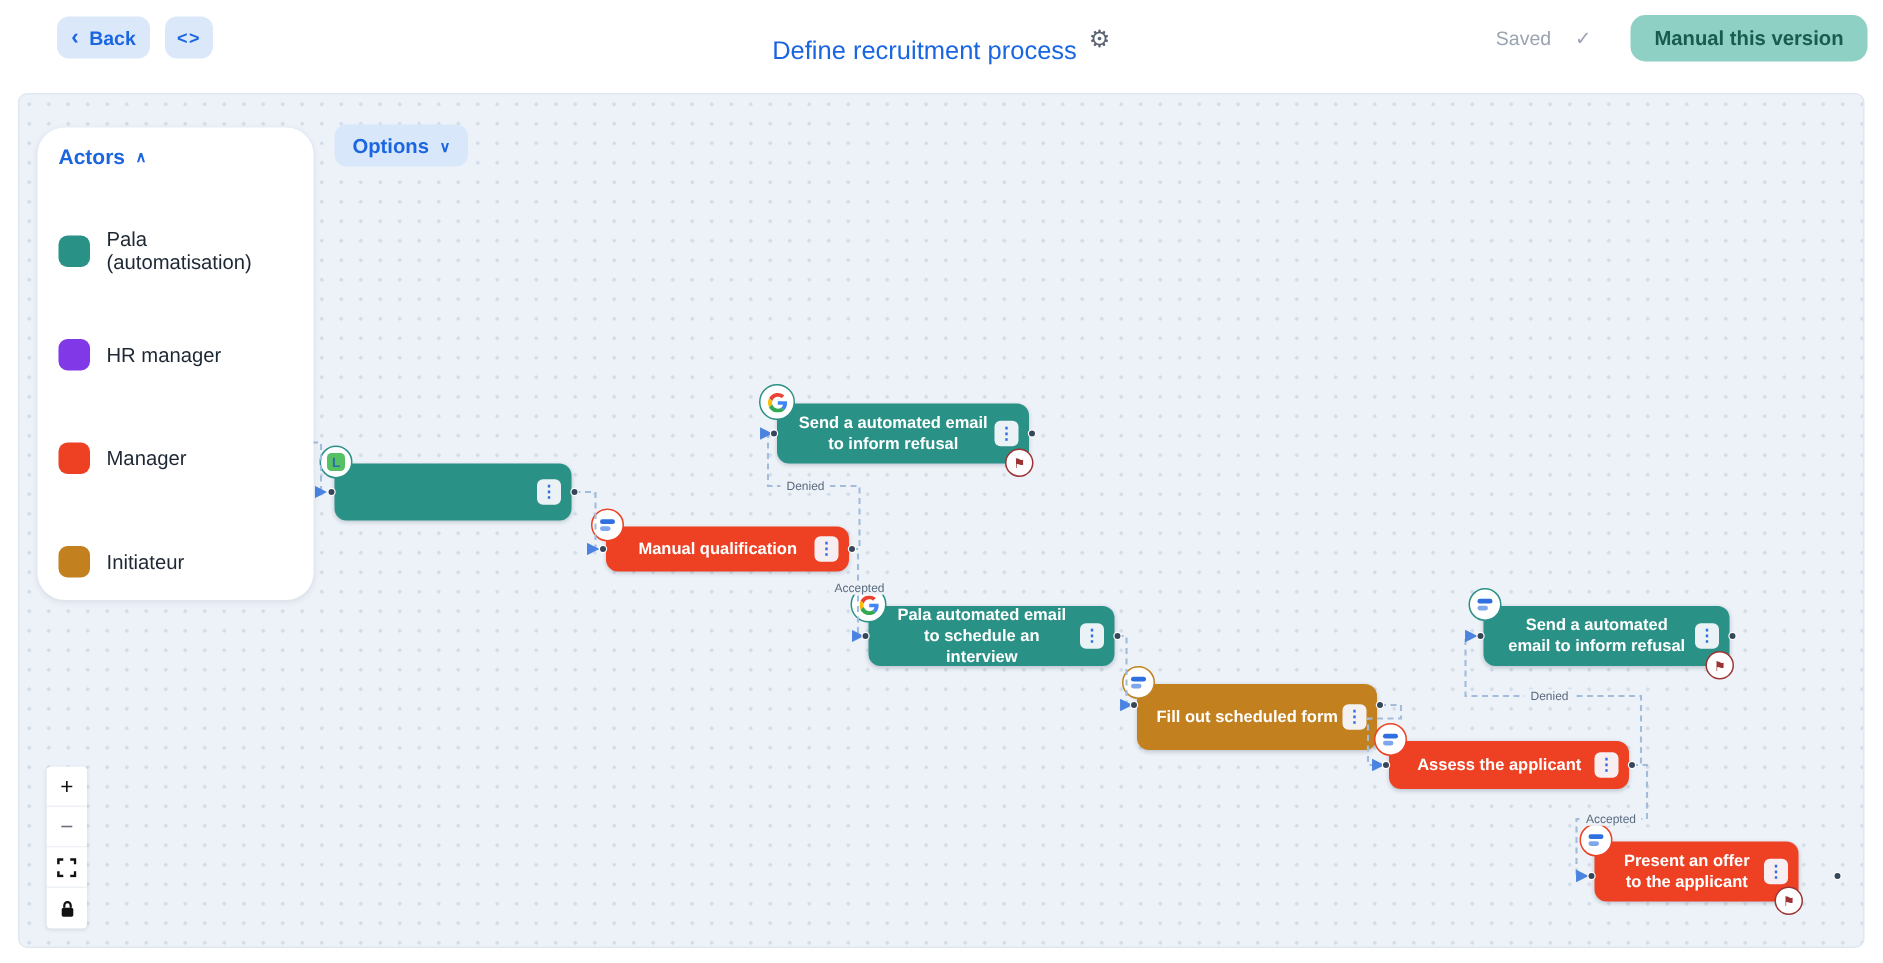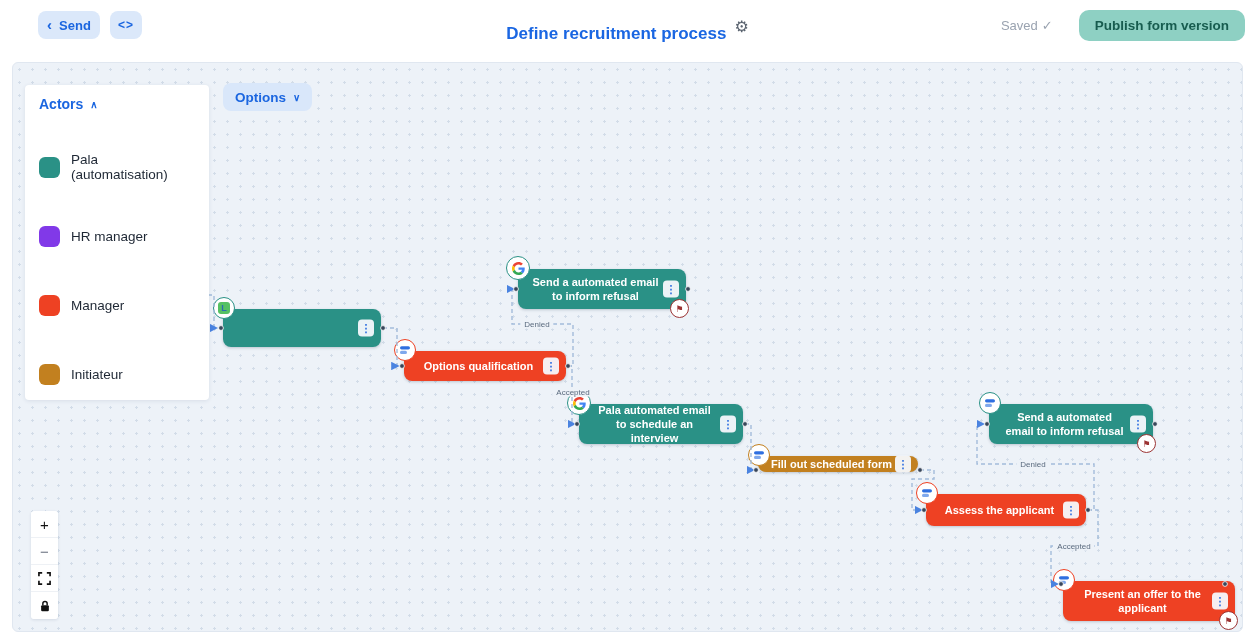--- a/index.html
+++ b/index.html
@@ -12,37 +12,37 @@
   .hdr-left { position:absolute; left:38px; top:11px; display:flex; gap:10px; }
   .btn-soft { background:#dbe8fa; color:#1b66e0; border:none; border-radius:8px;
               font-family:"Liberation Sans",sans-serif;
               font-weight:700; font-size:13px; height:28px; display:flex; align-items:center;
               justify-content:center; cursor:pointer; }
   .btn-back { width:62px; gap:7px; }
   .btn-back .chev { font-size:15px; font-weight:700; margin-top:-1px; }
   .btn-code { width:32px; font-size:12px; letter-spacing:1px; }
   .hdr-center { position:absolute; left:0; top:0; width:1255px; height:52px; display:flex;
                 align-items:center; justify-content:center; gap:8px; pointer-events:none; }
-  .title { color:#1a66e2; font-size:17px; font-weight:700;margin-top:16px; }
+  .title { color:#1a66e2; font-size:17px; font-weight:400;margin-top:16px; }
   .gear { color:#5b6470; font-size:16px; pointer-events:auto; cursor:pointer; }
   .hdr-right { position:absolute; right:10px; top:10px; display:flex; align-items:center; gap:26px; }
-  .saved { color:#9aa3b0; font-size:13px; display:flex; gap:4px; align-items:center; }
+  .saved { color:#9aa3b0; font-size:13px; display:flex; gap:16px; align-items:center; }
   .btn-publish { background:#8ed0c3; color:#175c4f; border:none; border-radius:10px;
                  height:31px; padding:0 16px; font-weight:800; font-size:13.5px; cursor:pointer;
                  font-family:"Liberation Sans",sans-serif; }
 
   
   .canvas { position:absolute; left:12px; top:62px; width:1231px; height:570px;
             background:#edf2f8; border:1px solid #e0e7f0; border-radius:6px;
             background-image:radial-gradient(circle, #d2dce8 1px, transparent 1.3px);
             background-size:13px 13px; overflow:hidden; }
 
   
   .actors { position:absolute; left:12px; top:22px; width:184px; background:#fff;
-            border-radius:4px; box-shadow:0 1px 4px rgba(30,50,90,.10); padding:11px 14px 12px;
+            border-radius:18px; box-shadow:0 1px 4px rgba(30,50,90,.10); padding:11px 14px 12px;
             z-index:6; }
   .actors-title { color:#1b66e0; font-size:14px; font-weight:700; display:flex; gap:7px;
                   align-items:center; cursor:pointer; margin-bottom:8px; }
   .actors-title .chev-up { font-size:10px; margin-top:1px; }
   .actor-row { display:flex; align-items:center; gap:11px; height:28px;margin-top:41px; }
   .swatch { width:21px; height:21px; border-radius:6px; flex:none; }
   .actor-label { font-size:13.5px; color:#1e2734; }
 
   
   .btn-options { position:absolute; left:210px; top:20px; height:28px; padding:0 12px;
@@ -90,34 +90,34 @@
   .ctrl-btn:last-child { border-bottom:none; }
   .ctrl-btn.minus { color:#6b7280; }
 </style>
 </head>
 <body>
 
 <div class="header">
   <div class="hdr-left">
     <button class="btn-soft btn-back">
       <span class="chev">‹</span>
-      <span>Send</span>
+      <span>Back</span>
     </button>
     <button class="btn-soft btn-code">&lt;&gt;</button>
   </div>
   <div class="hdr-center">
     <span class="title">Define recruitment process</span>
     <span class="gear">⚙</span>
   </div>
   <div class="hdr-right">
     <span class="saved">
       <span>Saved</span>
       <span>✓</span>
     </span>
-    <button class="btn-publish">Publish form version</button>
+    <button class="btn-publish">Manual this version</button>
   </div>
 </div>
 
 <div class="canvas">
 
   <div class="actors">
     <div class="actors-title">
       <span>Actors</span>
       <span class="chev-up">∧</span>
     </div>
@@ -222,38 +222,38 @@
     <span class="flagbadge">⚑</span>
   </div>
 
   <div class="node" style="left: 391px; top: 288px; width: 162px; height: 30px; background: rgb(238, 65, 35);">
     <span class="badge b-red">
       <svg width="12" height="12" viewBox="0 0 12 12">
           <rect x="1" y="2.2" width="10" height="3.2" rx="1.6" fill="#2f6fe0"></rect>
           <rect x="1" y="6.8" width="7" height="3.2" rx="1.6" fill="#7fa8ec"></rect>
         </svg>
       </span>
-    <span class="nlabel">Options qualification</span>
+    <span class="nlabel">Manual qualification</span>
     <span class="dots">⋮</span>
   </div>
 
   <div class="node" style="left: 566px; top: 341px; width: 164px; height: 40px; background: rgb(42, 145, 134);">
     <span class="badge b-teal big">
       <svg width="13" height="13" viewBox="0 0 48 48">
           <path fill="#EA4335" d="M24 9.5c3.54 0 6.71 1.22 9.21 3.6l6.85-6.85C35.9 2.38 30.47 0 24 0 14.62 0 6.51 5.38 2.56 13.22l7.98 6.19C12.43 13.72 17.74 9.5 24 9.5z"></path>
           <path fill="#4285F4" d="M46.98 24.55c0-1.57-.15-3.09-.38-4.55H24v9.02h12.94c-.58 2.96-2.26 5.48-4.78 7.18l7.73 6c4.51-4.18 7.09-10.36 7.09-17.65z"></path>
           <path fill="#FBBC05" d="M10.53 28.59c-.48-1.45-.76-2.99-.76-4.59s.27-3.14.76-4.59l-7.98-6.19C.92 16.46 0 20.12 0 24c0 3.88.92 7.54 2.56 10.78l7.97-6.19z"></path>
           <path fill="#34A853" d="M24 48c6.48 0 11.93-2.13 15.89-5.81l-7.73-6c-2.15 1.45-4.92 2.3-8.16 2.3-6.26 0-11.57-4.22-13.47-9.91l-7.98 6.19C6.51 42.62 14.62 48 24 48z"></path>
         </svg>
       </span>
     <span class="nlabel">Pala automated email to schedule an interview</span>
     <span class="dots">⋮</span>
   </div>
 
-  <div class="node" style="left: 745px; top: 393px; width: 160px; height: 16px; background: rgb(194, 128, 31);">
+  <div class="node" style="left: 745px; top: 393px; width: 160px; height: 44px; background: rgb(194, 128, 31);">
     <span class="badge b-orange">
       <svg width="12" height="12" viewBox="0 0 12 12">
           <rect x="1" y="2.2" width="10" height="3.2" rx="1.6" fill="#2f6fe0"></rect>
           <rect x="1" y="6.8" width="7" height="3.2" rx="1.6" fill="#7fa8ec"></rect>
         </svg>
       </span>
     <span class="nlabel">Fill out scheduled form</span>
     <span class="dots">⋮</span>
   </div>
 
@@ -273,21 +273,21 @@
       <svg width="12" height="12" viewBox="0 0 12 12">
           <rect x="1" y="2.2" width="10" height="3.2" rx="1.6" fill="#2f6fe0"></rect>
           <rect x="1" y="6.8" width="7" height="3.2" rx="1.6" fill="#7fa8ec"></rect>
         </svg>
       </span>
     <span class="nlabel">Send a automated email to inform refusal</span>
     <span class="dots">⋮</span>
     <span class="flagbadge">⚑</span>
   </div>
 
-  <div class="node" style="left: 1050px; top: 518px; width: 172px; height: 40px; background: rgb(238, 65, 35);">
+  <div class="node" style="left: 1050px; top: 498px; width: 136px; height: 40px; background: rgb(238, 65, 35);">
     <span class="badge b-red">
       <svg width="12" height="12" viewBox="0 0 12 12">
           <rect x="1" y="2.2" width="10" height="3.2" rx="1.6" fill="#2f6fe0"></rect>
           <rect x="1" y="6.8" width="7" height="3.2" rx="1.6" fill="#7fa8ec"></rect>
         </svg>
       </span>
     <span class="nlabel">Present an offer to the applicant</span>
     <span class="dots">⋮</span>
     <span class="flagbadge">⚑</span>
   </div>

